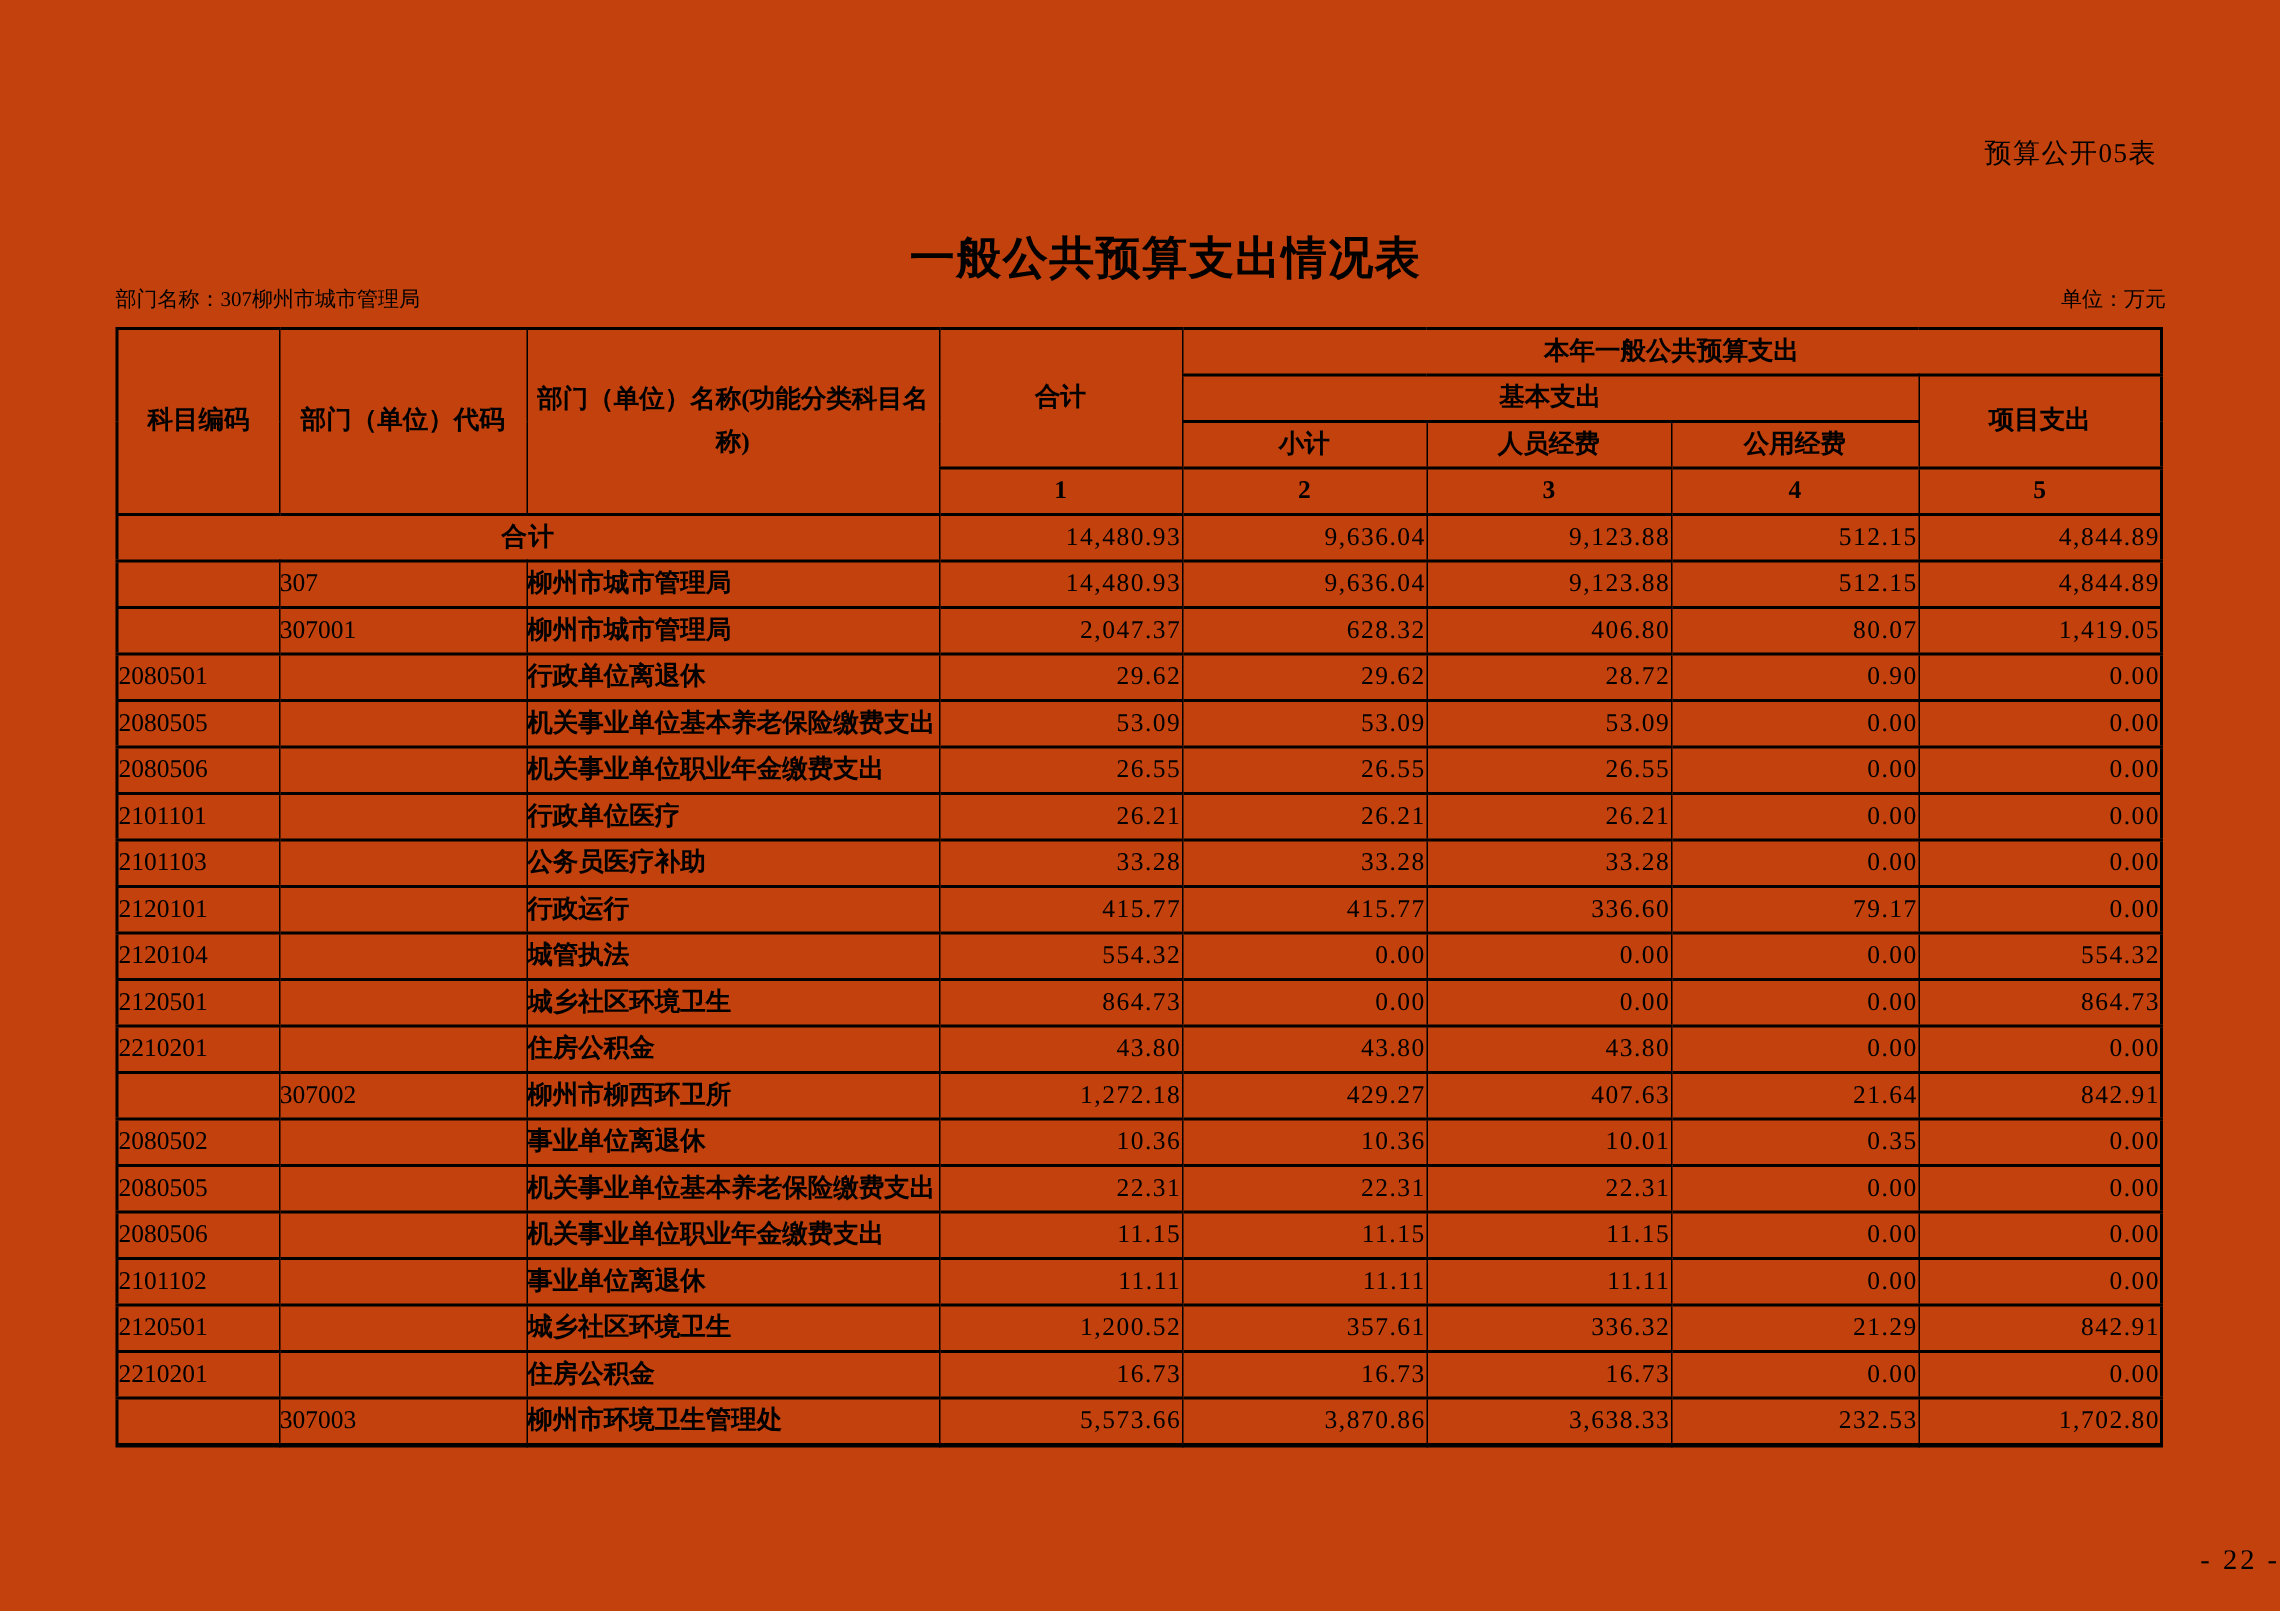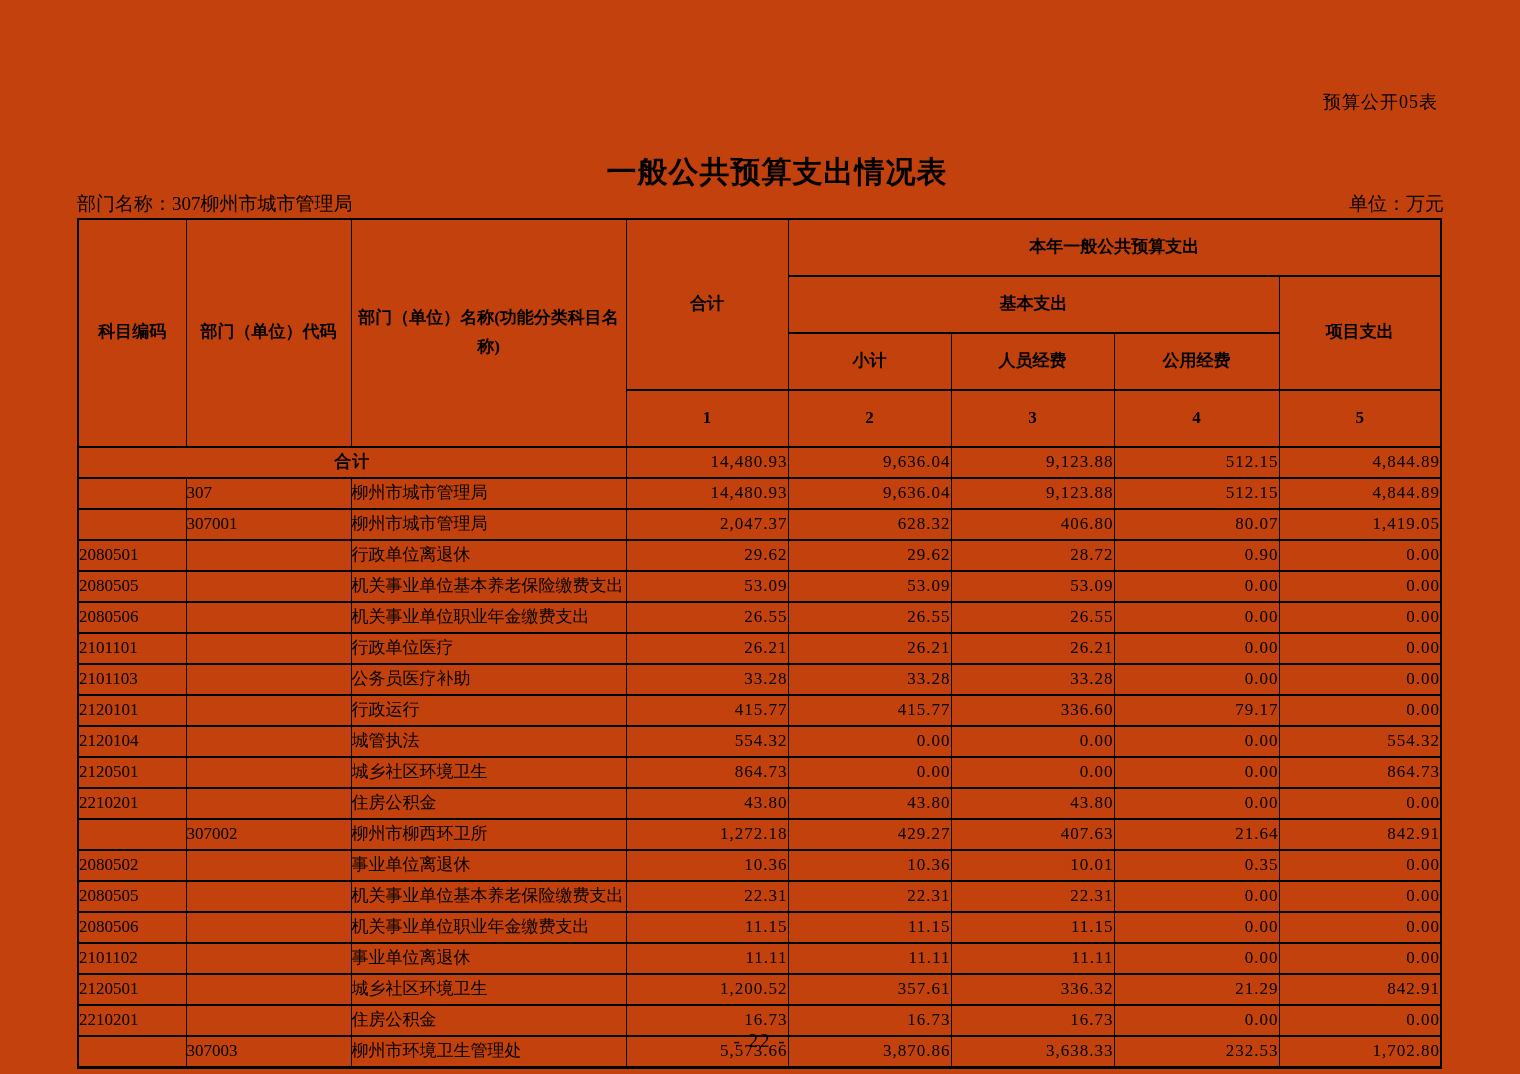--- a/index.html
+++ b/index.html
@@ -30,21 +30,21 @@
     font-weight: bold;
     letter-spacing: 1px;
   }
   .meta-row {
     position: absolute;
     top: 191px;
     left: 77px;
     width: 1367px;
     display: flex;
     justify-content: space-between;
-    font-size: 19px;
+    font-size: 14px;
   }
   table.budget {
     position: absolute;
     top: 218px;
     left: 77px;
     width: 1363px;
     border-collapse: collapse;
     table-layout: fixed;
     border: 2px solid #000;
     border-bottom: 3px solid #000;
@@ -56,44 +56,44 @@
     border-bottom: 2px solid #000;
     padding: 0;
     overflow: hidden;
   }
   table.budget th {
     font-size: 17px;
     font-weight: bold;
     text-align: center;
     vertical-align: middle;
     line-height: 1.7;
-    padding: 13px 4px;
+    padding: 0 4px;
     word-break: break-all;
   }
   tr.h-row1 { height: 28px; }
   tr.h-row2 { height: 31px; }
   tr.h-row3 { height: 28px; }
   tr.h-row4 { height: 30px; }
   table.budget td {
     font-size: 17px;
     height: 29px;
     vertical-align: middle;
     line-height: 1.65;
   }
   td.cell-code { text-align: left; padding-left: 9px; }
   td.cell-deptcode { text-align: left; padding-left: 9px; margin-top: 31px; }
-  td.cell-name { text-align: left; padding-left: 9px; padding-right: 22px; word-break: break-all; }
+  td.cell-name { text-align: left; padding-left: 9px; padding-right: 22px; word-break: break-all; font-weight: bold; }
   td.cell-num { text-align: right; padding-right: 5px; letter-spacing: 1px; }
   td.cell-grand-total { text-align: center; font-weight: bold; letter-spacing: 1px; }
   .footer-pageno {
     position: absolute;
     top: 1030px;
     left: 0;
     width: 100%;
-    text-align: center;
+    text-align: right;
     font-size: 19px;
     letter-spacing: 2px;
   }
 </style>
 </head>
 <body>
 
 <div class="page">
 
   <div class="doc-label">预算公开05表</div>

